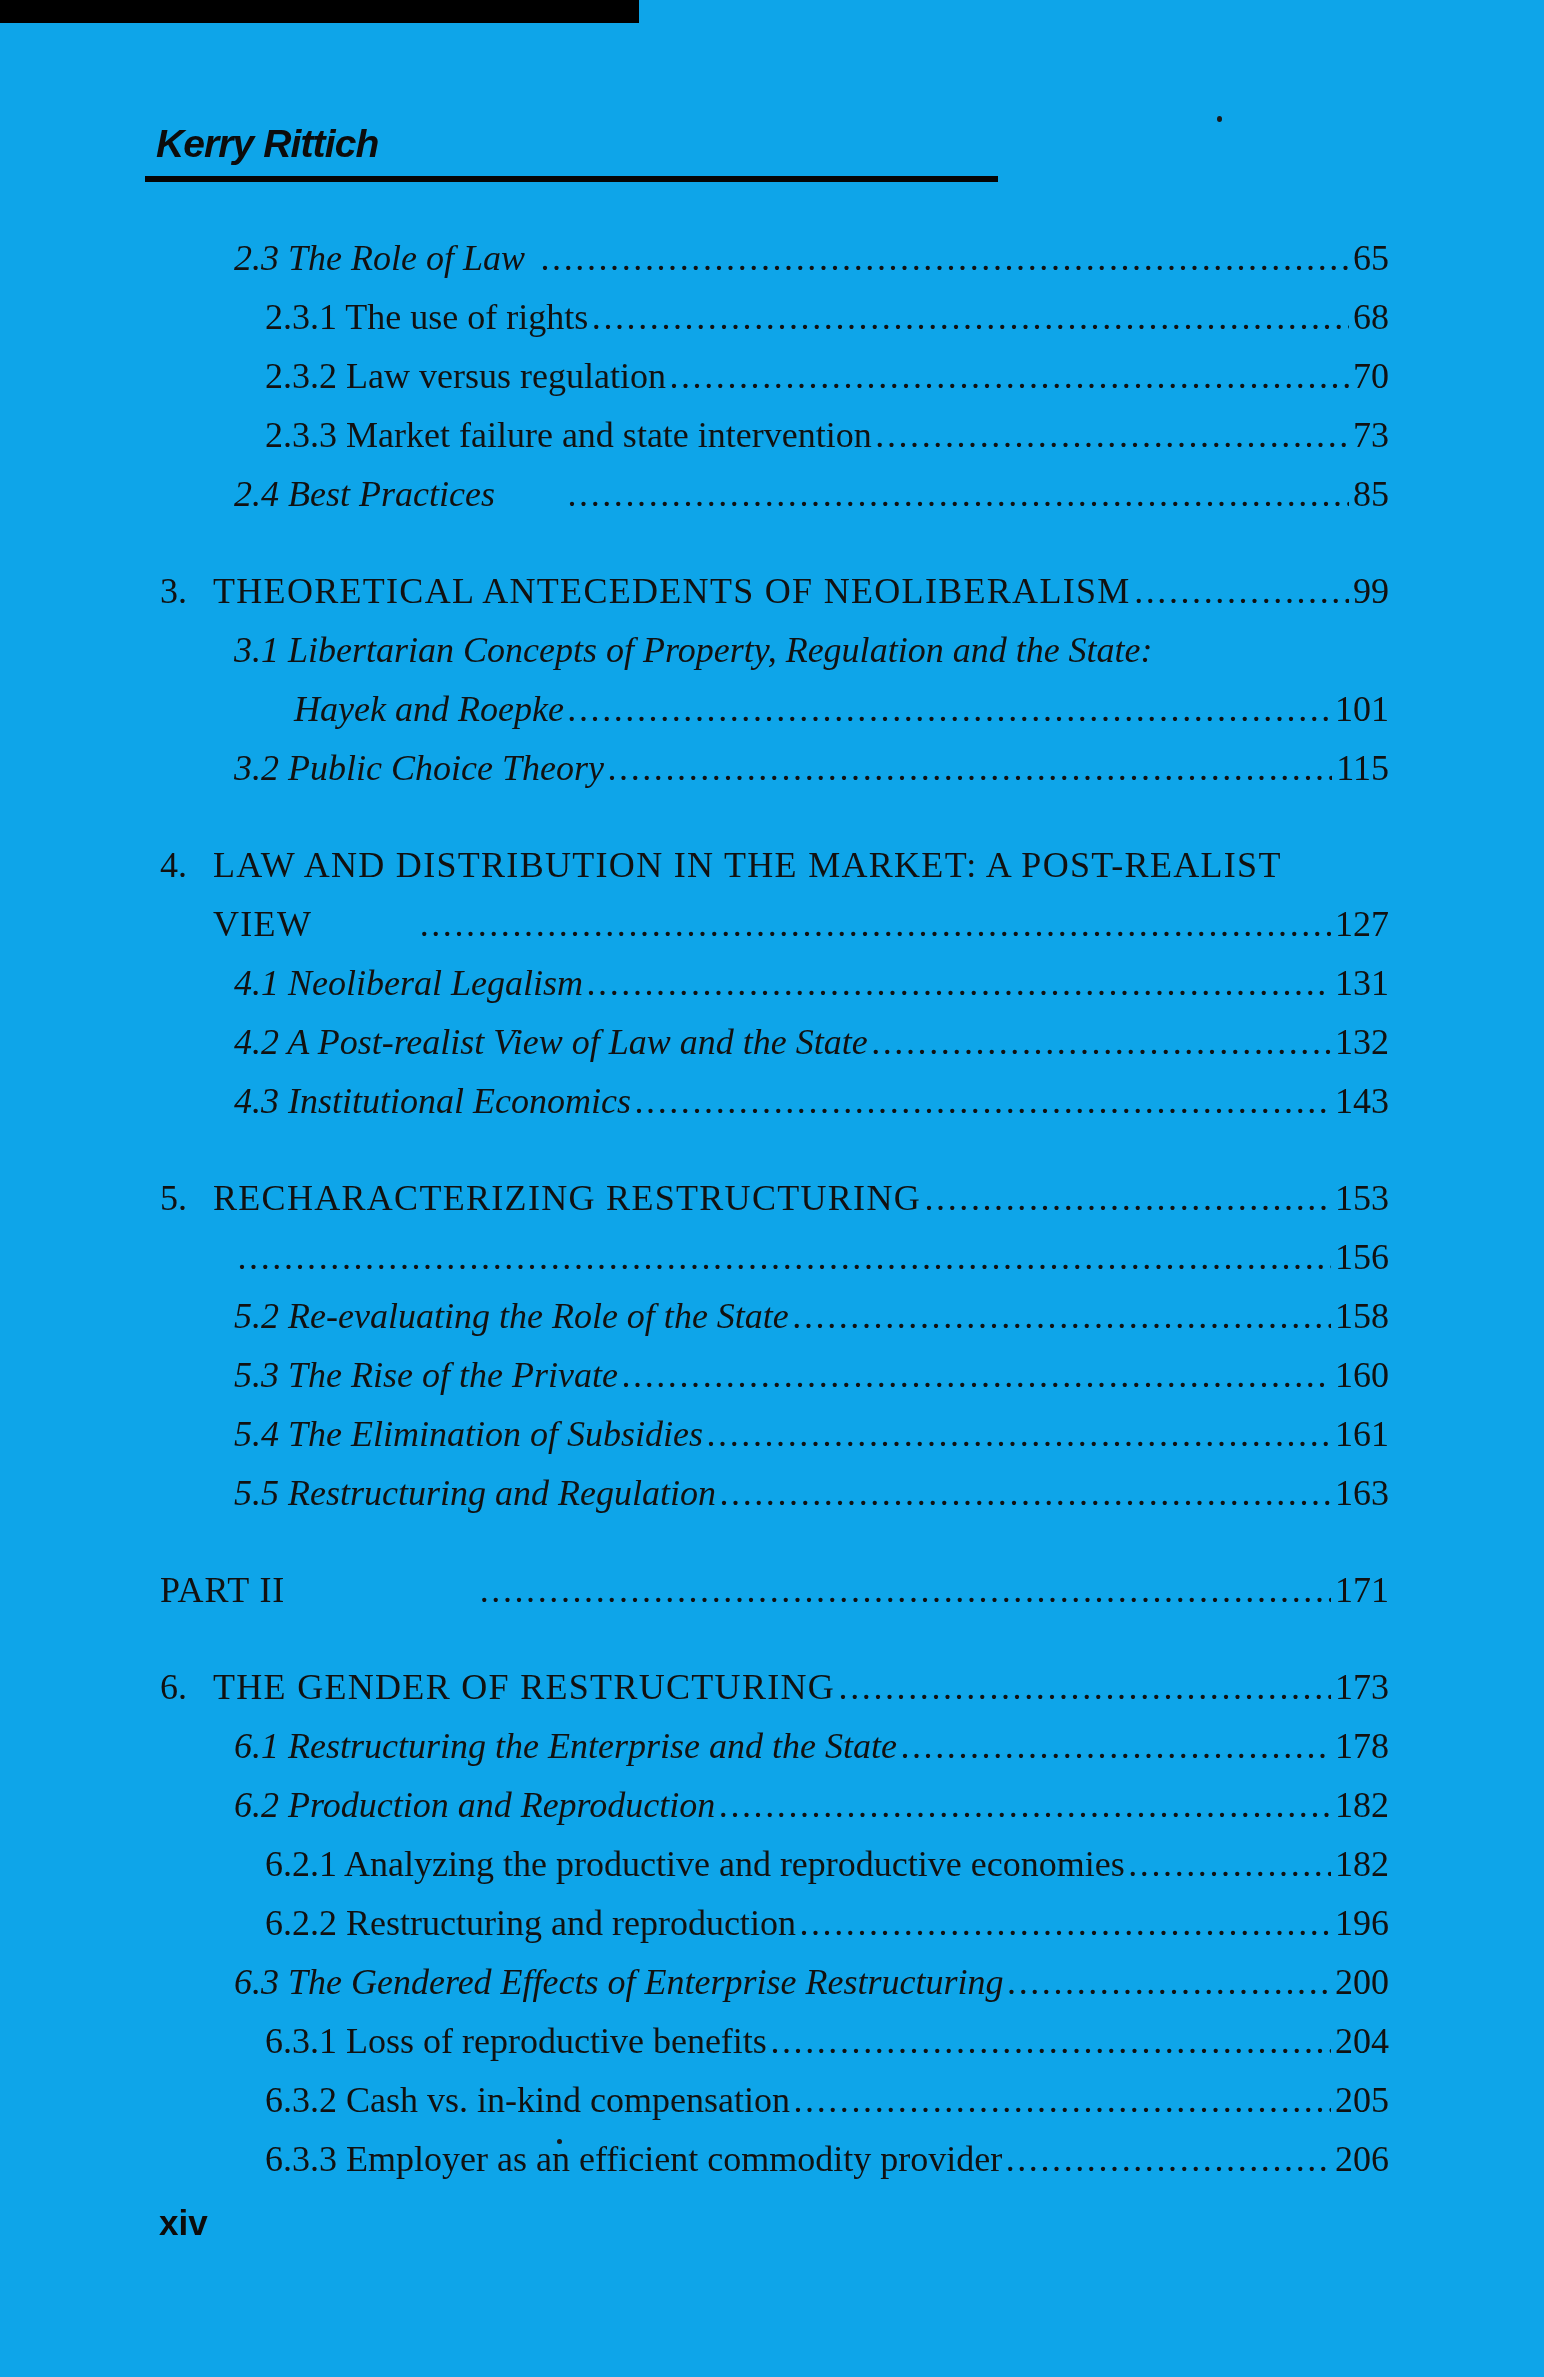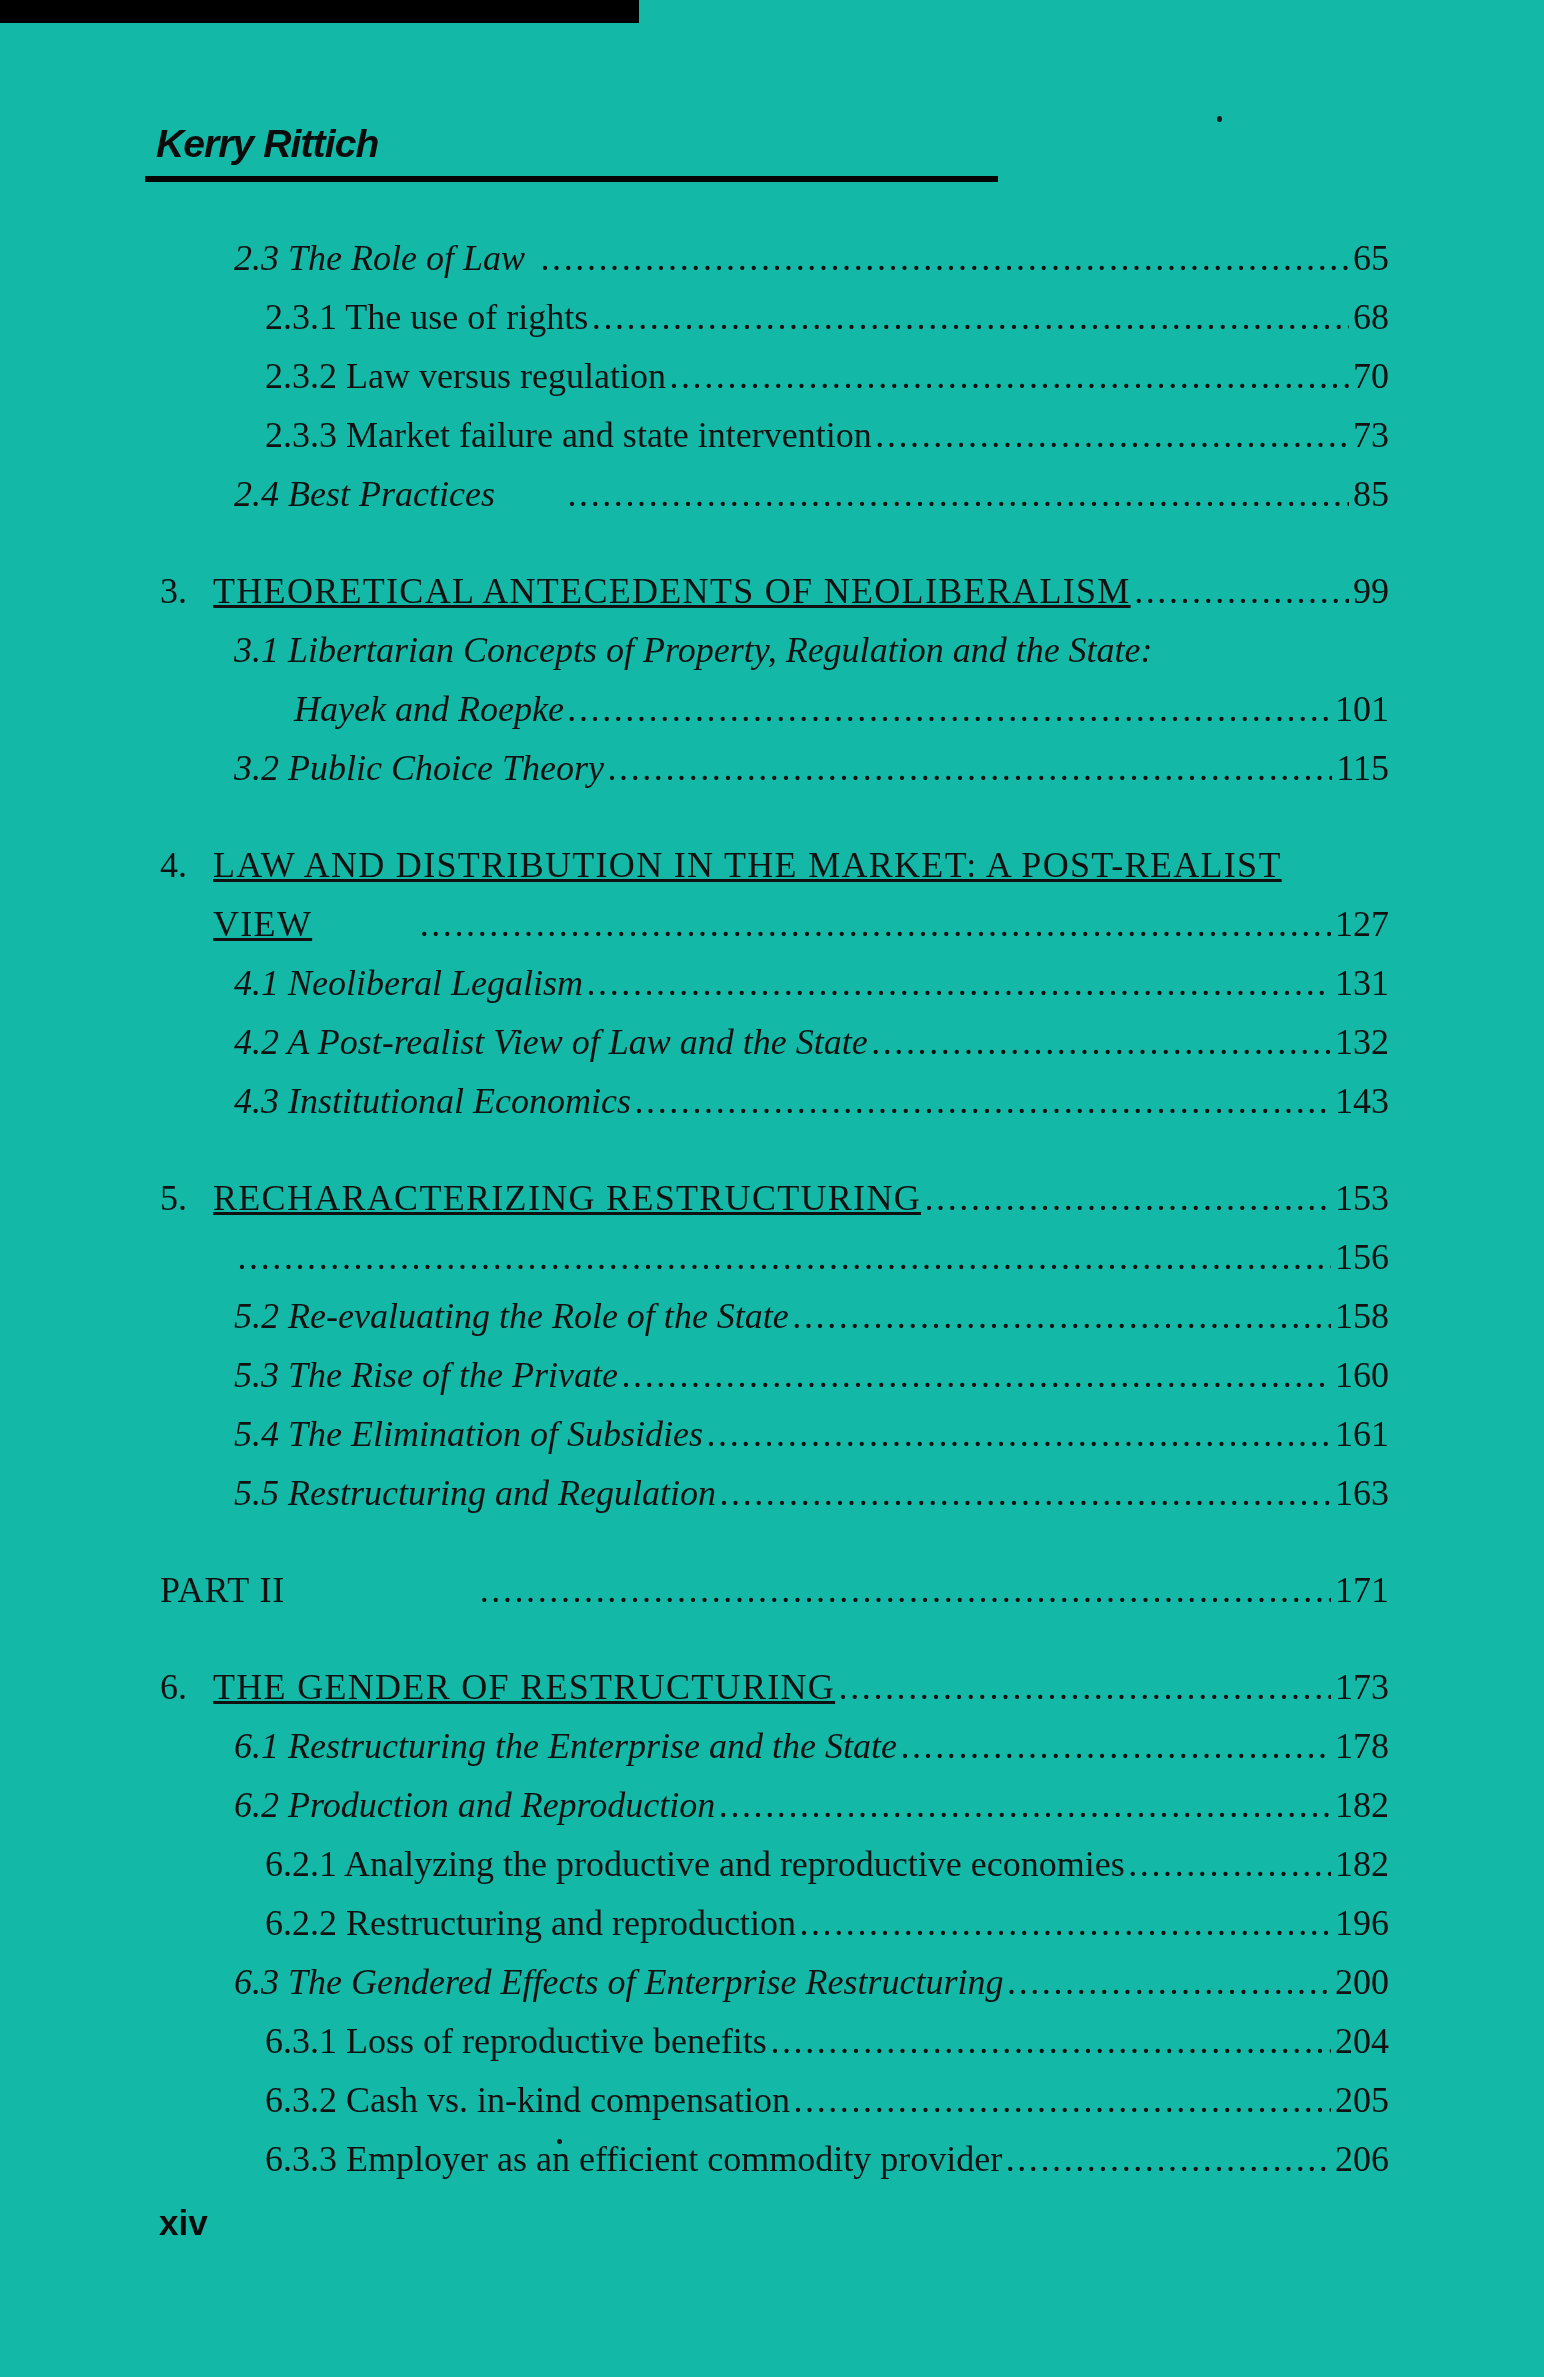--- a/index.html
+++ b/index.html
@@ -1,19 +1,19 @@
 <!DOCTYPE html>
 <html style="font-size:14px"><head>
 <meta charset="utf-8">
 <style>
   html,body{margin:0;padding:0;background:#ffffff;}
   .page{
     position:relative;
     width:1544px;height:2377px;
-    background:#14b8a6;
+    background:#0ea5e9;
     color:#111111;
     font-family:"Liberation Serif", serif;
     overflow:hidden;
   }
   
   .topbar{position:absolute;left:0;top:0;width:639px;height:23.4px;background:#000;}
   .speck{position:absolute;background:#1a1a1a;border-radius:50%;}
   .speck.s1{left:1217px;top:116px;width:5.2px;height:6px;}
   .speck.s2{left:557px;top:2139px;width:5.2px;height:5.2px;}
   
@@ -39,21 +39,21 @@
     content:"....................................................................................................................................................................................................................";
     letter-spacing:2.6px;
   }
   .row .page-num{flex:0 0 auto;}
   .lvl0{padding-left:160px;}
   .lvl1{padding-left:234px;}
   .lvl2{padding-left:265px;}
   .lvl3{padding-left:294px;}
   .lvl4{padding-left:213px;}
   .italic .txt{font-style:italic;text-align:right;}
-  .caps .txt{letter-spacing:1.3px;text-decoration:underline;}
+  .caps .txt{letter-spacing:1.3px;}
   .italic-caps .txt{letter-spacing:0.9px;}
   .spacer{height:38px;}
   
   .folio{
     position:absolute;left:159px;top:2203px;
     font-family:"Liberation Sans", sans-serif;
     font-size:35px;color:#0c0c0c;font-weight:bold;
   }
 </style>
 </head>

